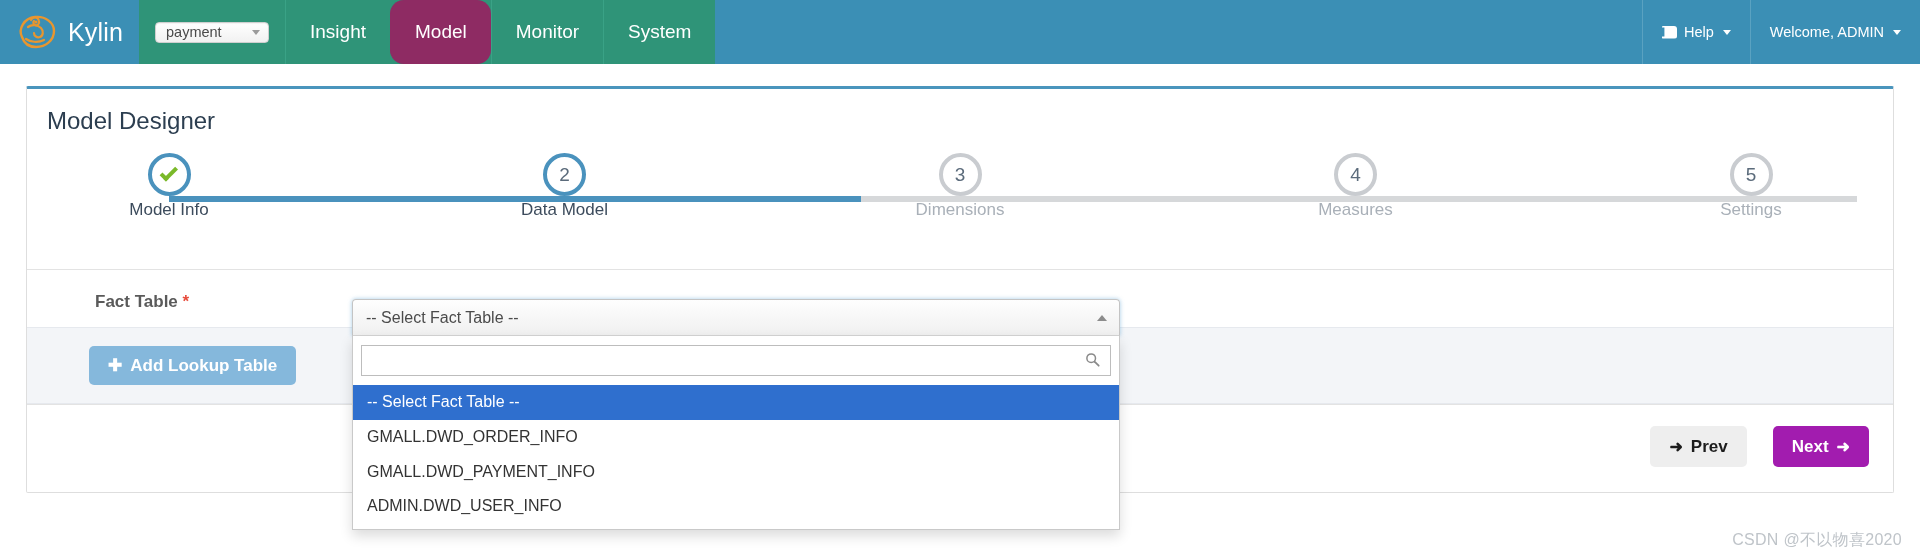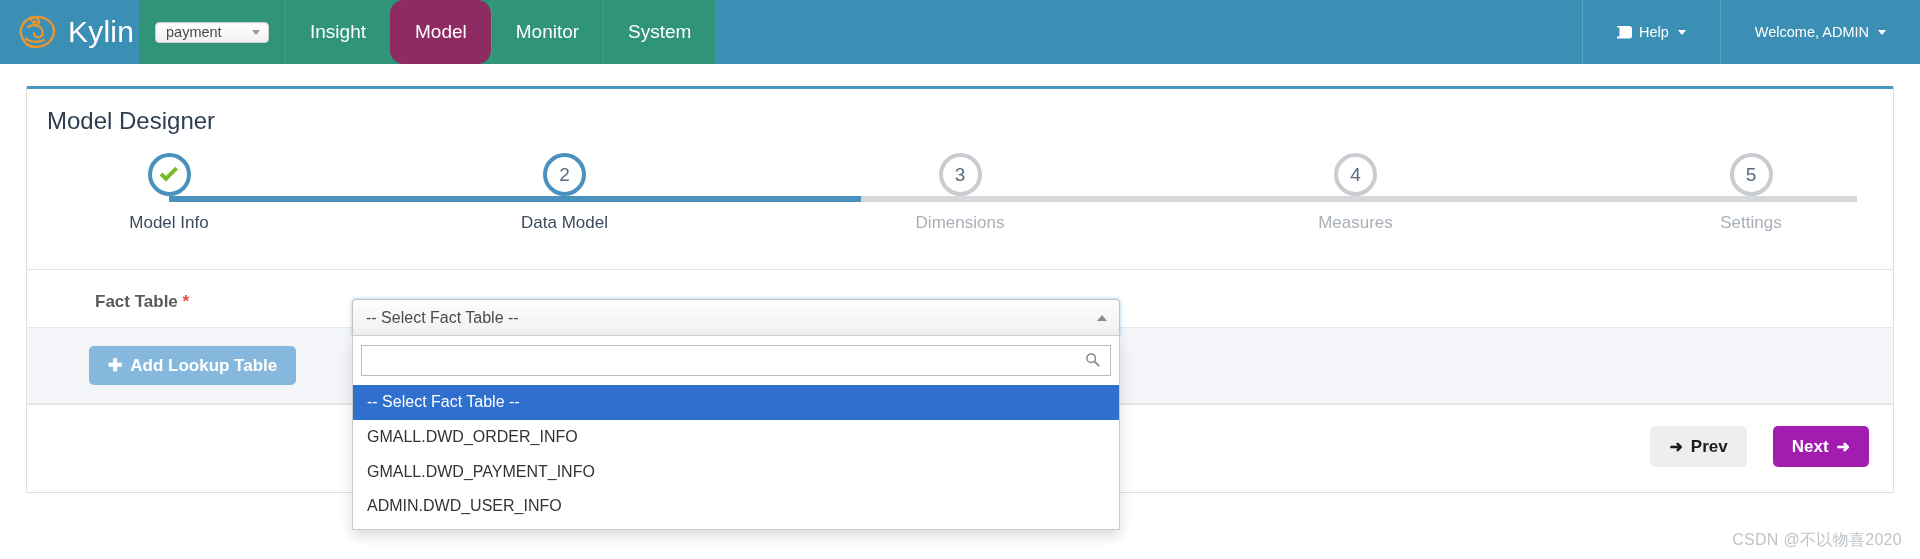--- a/index.html
+++ b/index.html
@@ -24,21 +24,21 @@
     width: 139px;
     background: #3b8fb5;
     display: flex;
     align-items: center;
     gap: 8px;
     padding-left: 16px;
   }
   .brand-logo { width: 44px; height: 42px; flex: none; }
   .brand-name {
     color: #ffffff;
-    font-size: 30px;
+    font-size: 25px;
     font-weight: 400;
     letter-spacing: .2px;
     line-height: 1;
   }
   .project-select-wrap {
     background: #2f9478;
     display: flex;
     align-items: center;
     padding: 0 14px 0 16px;
     width: 146px;
@@ -77,21 +77,21 @@
     border-left: 1px solid #3aa286;
     background: #2f9478;
   }
   .nav-tab.active { background: #8e2b63; border-left-color: #8e2b63; border-radius: 14px; }
   .nav-filler { flex: 1 1 auto; background: #3b8fb5; }
   .nav-right { display: flex; align-items: stretch; }
   .nav-right-item {
     display: flex;
     align-items: center;
     gap: 7px;
-    padding: 0 34px;
+    padding: 0 19px;
     color: #ffffff;
     font-size: 14.5px;
     border-left: 1px solid #5aa2c1;
     background: #3b8fb5;
   }
   .book-icon { display: inline-block; width: 15px; height: 13px; position: relative; }
   .book-icon:before {
     content: ""; position: absolute; inset: 0;
     background: #ffffff;
     border-radius: 1px 3px 3px 1px;
@@ -158,21 +158,21 @@
   .wiz-circle.active { border-color: #4a92bd; }
   .wiz-circle.done { border-color: #4a92bd; }
   .check {
     display: inline-block;
     width: 17px; height: 9px;
     border-left: 4px solid #7ab929;
     border-bottom: 4px solid #7ab929;
     transform: rotate(-45deg) translate(1px,-2px);
   }
   .wiz-label {
-    margin-top: 17px;
+    margin-top: 4px;
     font-size: 17px;
     color: #3c4b5c;
     white-space: nowrap;
   }
   .wiz-label.muted { color: #a9b0b8; }
 
   
   .fact-row {
     border-top: 1px solid #e3e3e3;
     padding: 20px 0 18px 0;

